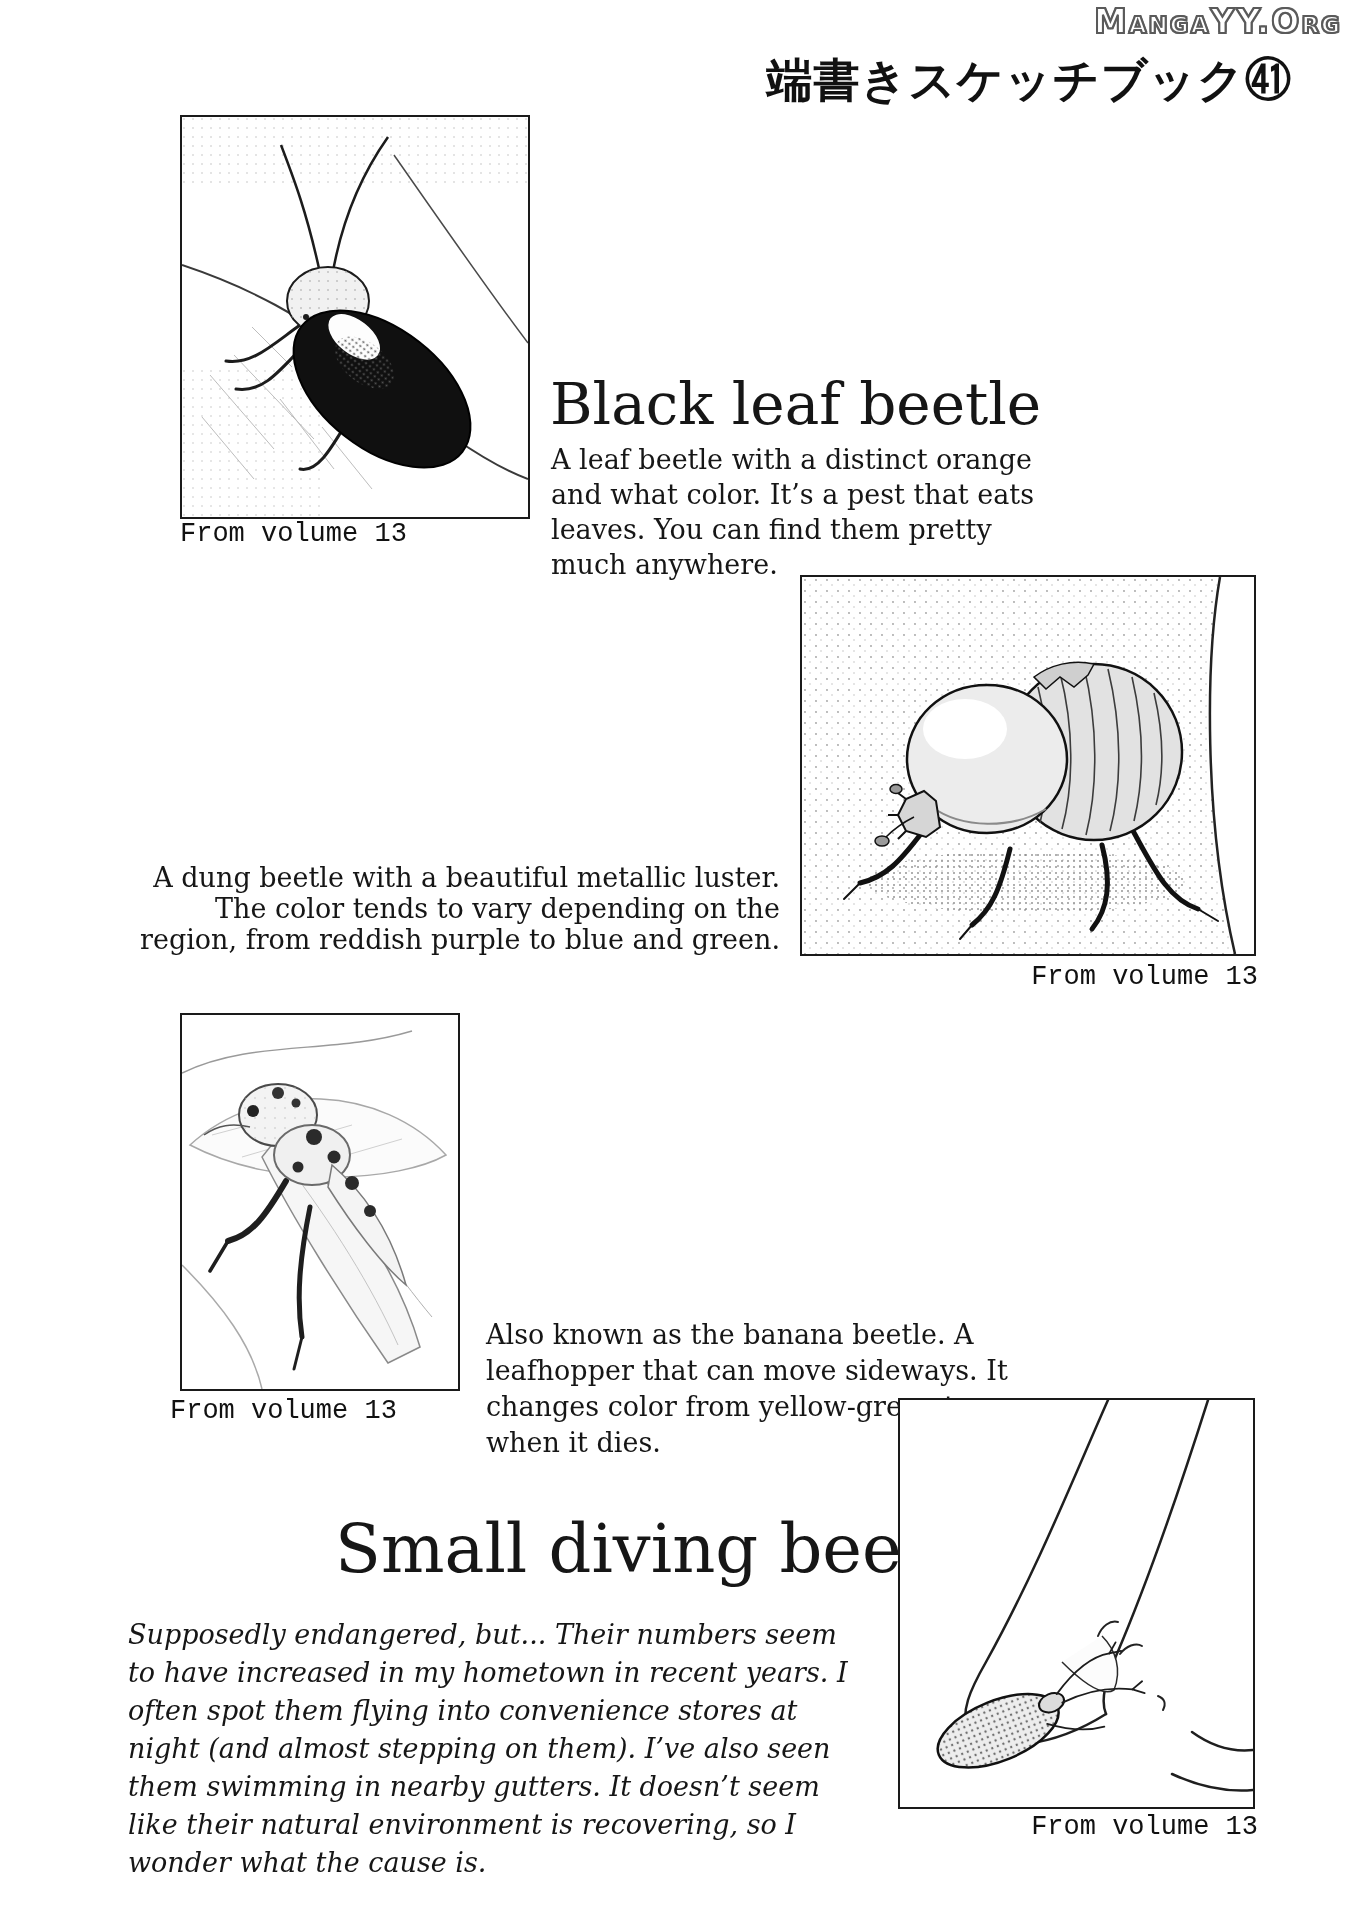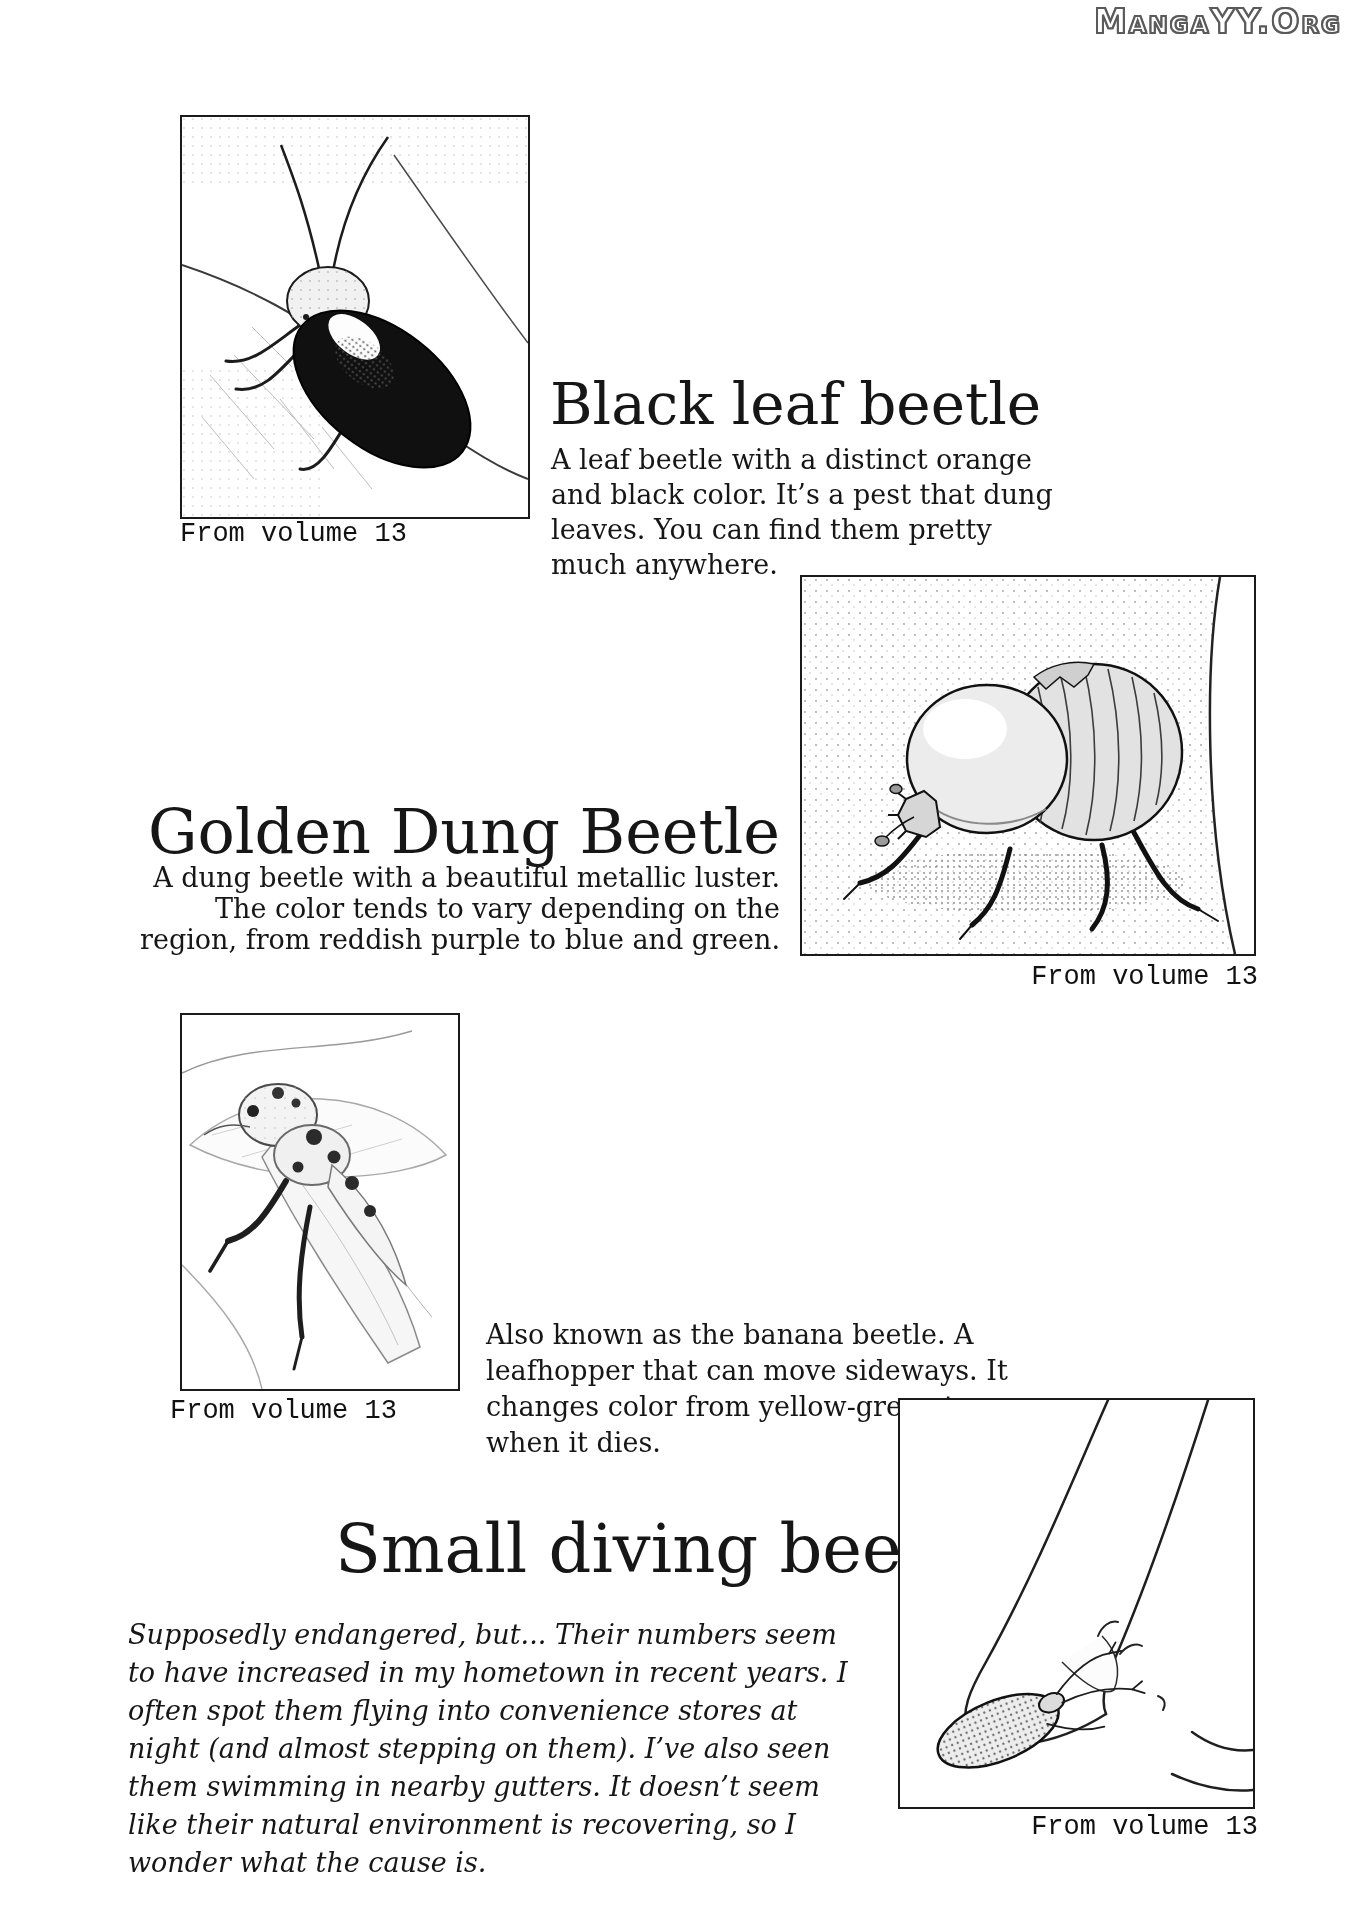--- a/index.html
+++ b/index.html
@@ -44,20 +44,21 @@
   #p2{left:800px;top:575px;width:456px;height:381px;}
   #p3{left:180px;top:1013px;width:280px;height:378px;}
   #p4{left:898px;top:1398px;width:357px;height:411px;}
 </style>
 </head>
 <body>
 
 <div id="page">
 
   <div class="watermark">MangaYY.Org</div>
+  <div class="page-title">端書きスケッチブック㊶</div>
 
   <figure class="panel" id="p1" style="margin:0">
     <svg width="346" height="400" viewBox="0 0 346 400">
       <defs>
         <pattern id="dt1" width="9" height="9" patternUnits="userSpaceOnUse">
           <circle cx="2" cy="2" r="1" fill="#b5b5b5"></circle>
         </pattern>
         <pattern id="dt1d" width="5" height="5" patternUnits="userSpaceOnUse">
           <circle cx="1.5" cy="1.5" r="1.1" fill="#555"></circle>
         </pattern>
@@ -92,21 +93,21 @@
 
       <g transform="rotate(38 200 272)">
         <ellipse cx="200" cy="272" rx="102" ry="60" fill="#101010" stroke="#000" stroke-width="2"></ellipse>
         <ellipse cx="146" cy="248" rx="30" ry="17" fill="#fdfdfd"></ellipse>
         <ellipse cx="170" cy="262" rx="34" ry="20" fill="url(#dt1d)"></ellipse>
       </g>
     </svg>
   </figure>
   <figcaption class="caption" id="c1">From volume 13</figcaption>
   <h1 class="sec-heading" id="h1a">Black leaf beetle</h1>
-  <p class="sec-desc" id="d1">A leaf beetle with a distinct orange and black color. It’s a pest that dung leaves. You can find them pretty much anywhere.</p>
+  <p class="sec-desc" id="d1">A leaf beetle with a distinct orange and what color. It’s a pest that eats leaves. You can find them pretty much anywhere.</p>
 
   <figure class="panel" id="p2" style="margin:0">
     <svg width="452" height="377" viewBox="0 0 452 377">
       <defs>
         <pattern id="st2" width="11" height="11" patternUnits="userSpaceOnUse">
           <circle cx="3" cy="3" r=".9" fill="#9f9f9f"></circle>
             <circle cx="8" cy="8" r=".7" fill="#b5b5b5"></circle>
         </pattern>
         <pattern id="st2d" width="6" height="6" patternUnits="userSpaceOnUse">
           <circle cx="2" cy="2" r="1" fill="#7a7a7a"></circle>
@@ -146,21 +147,20 @@
       <path d="M130,230 C160,252 210,252 244,232" fill="none" stroke="#8a8a8a" stroke-width="2"></path>
 
       <path d="M122,214 L104,222 L96,238 L104,254 L124,260 L138,250 L134,224 Z" fill="#d6d6d6" stroke="#111" stroke-width="2"></path>
       <path d="M104,222 L96,216 M96,238 L86,238 M104,254 L96,262" stroke="#111" stroke-width="2" fill="none"></path>
 
       <path d="M112,240 C100,246 92,252 84,260" stroke="#111" stroke-width="1.5" fill="none"></path>
       <ellipse cx="80" cy="264" rx="7" ry="5" fill="#9a9a9a" stroke="#111" stroke-width="1.5"></ellipse>
       <ellipse cx="94" cy="212" rx="6" ry="4.5" fill="#9a9a9a" stroke="#111" stroke-width="1.5"></ellipse>
     </svg>
   </figure>
-  <h1 class="sec-heading" id="h2a">Golden Dung Beetle</h1>
   <p class="sec-desc" id="d2">A dung beetle with a beautiful metallic luster. The color tends to vary depending on the region, from reddish purple to blue and green.</p>
   <figcaption class="caption" id="c2">From volume 13</figcaption>
 
   <figure class="panel" id="p3" style="margin:0">
     <svg width="276" height="374" viewBox="0 0 276 374">
       <defs>
         <pattern id="dt3" width="10" height="10" patternUnits="userSpaceOnUse">
           <circle cx="3" cy="3" r=".8" fill="#c2c2c2"></circle>
         </pattern>
       </defs>

